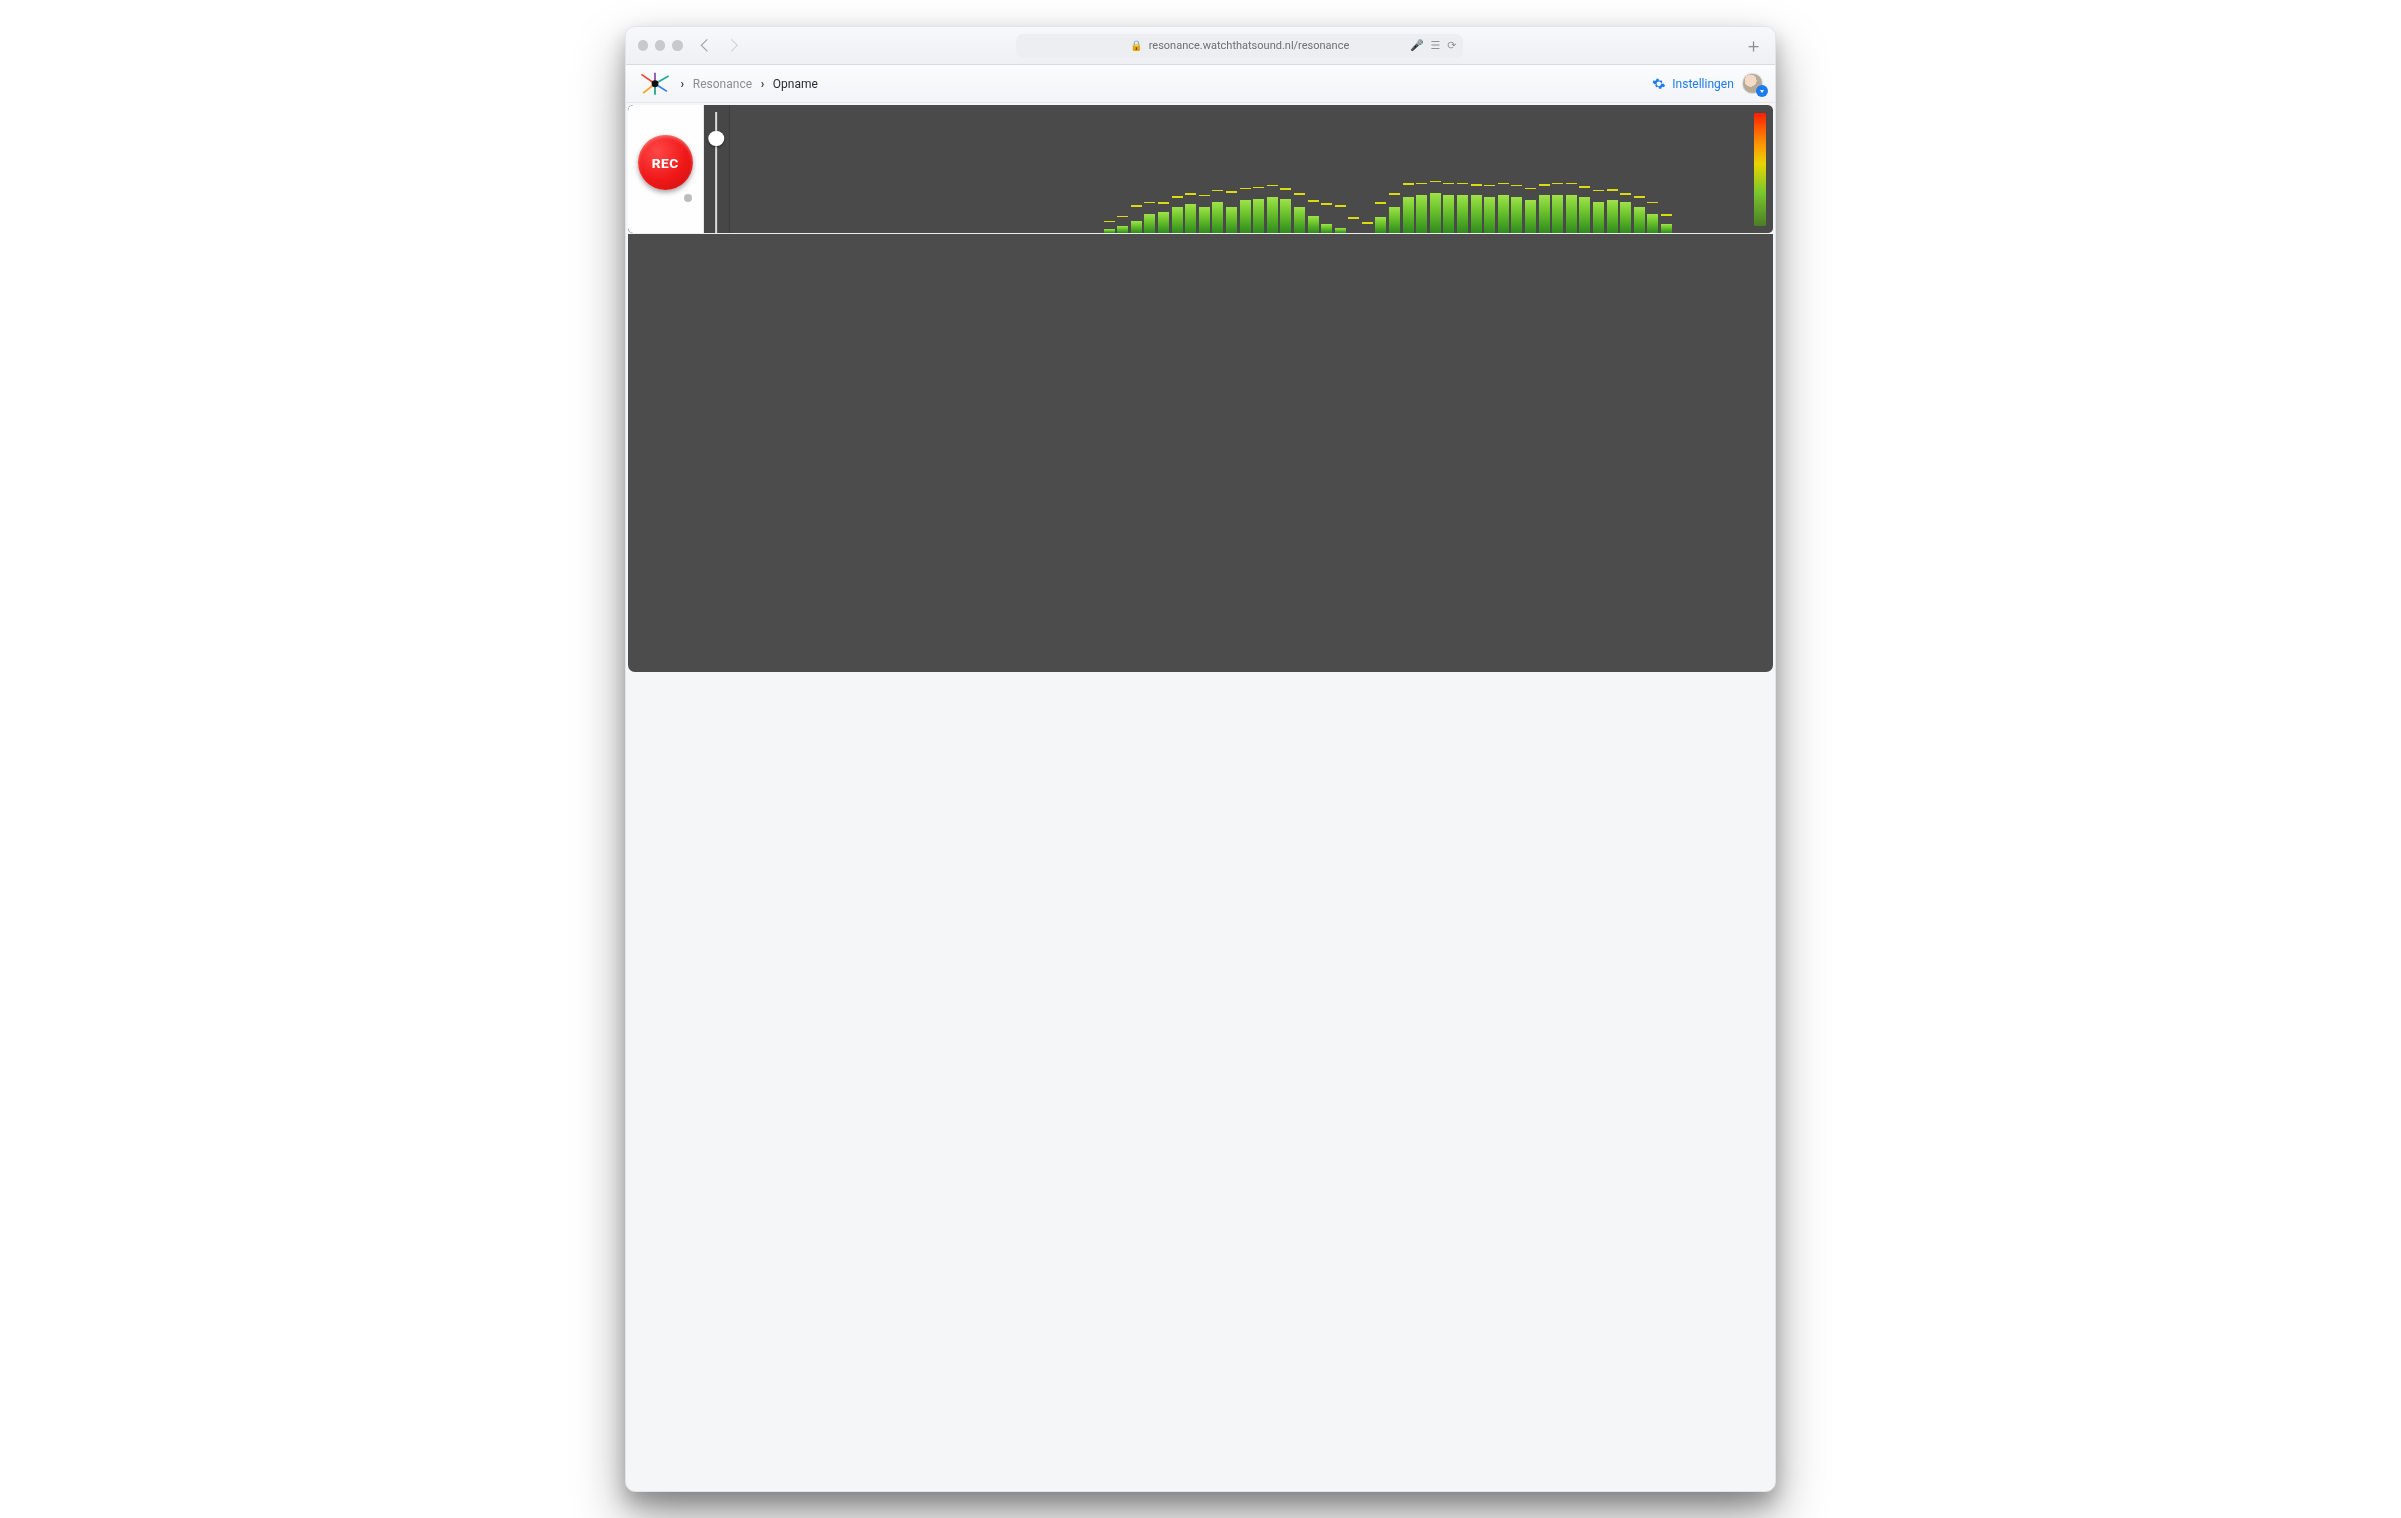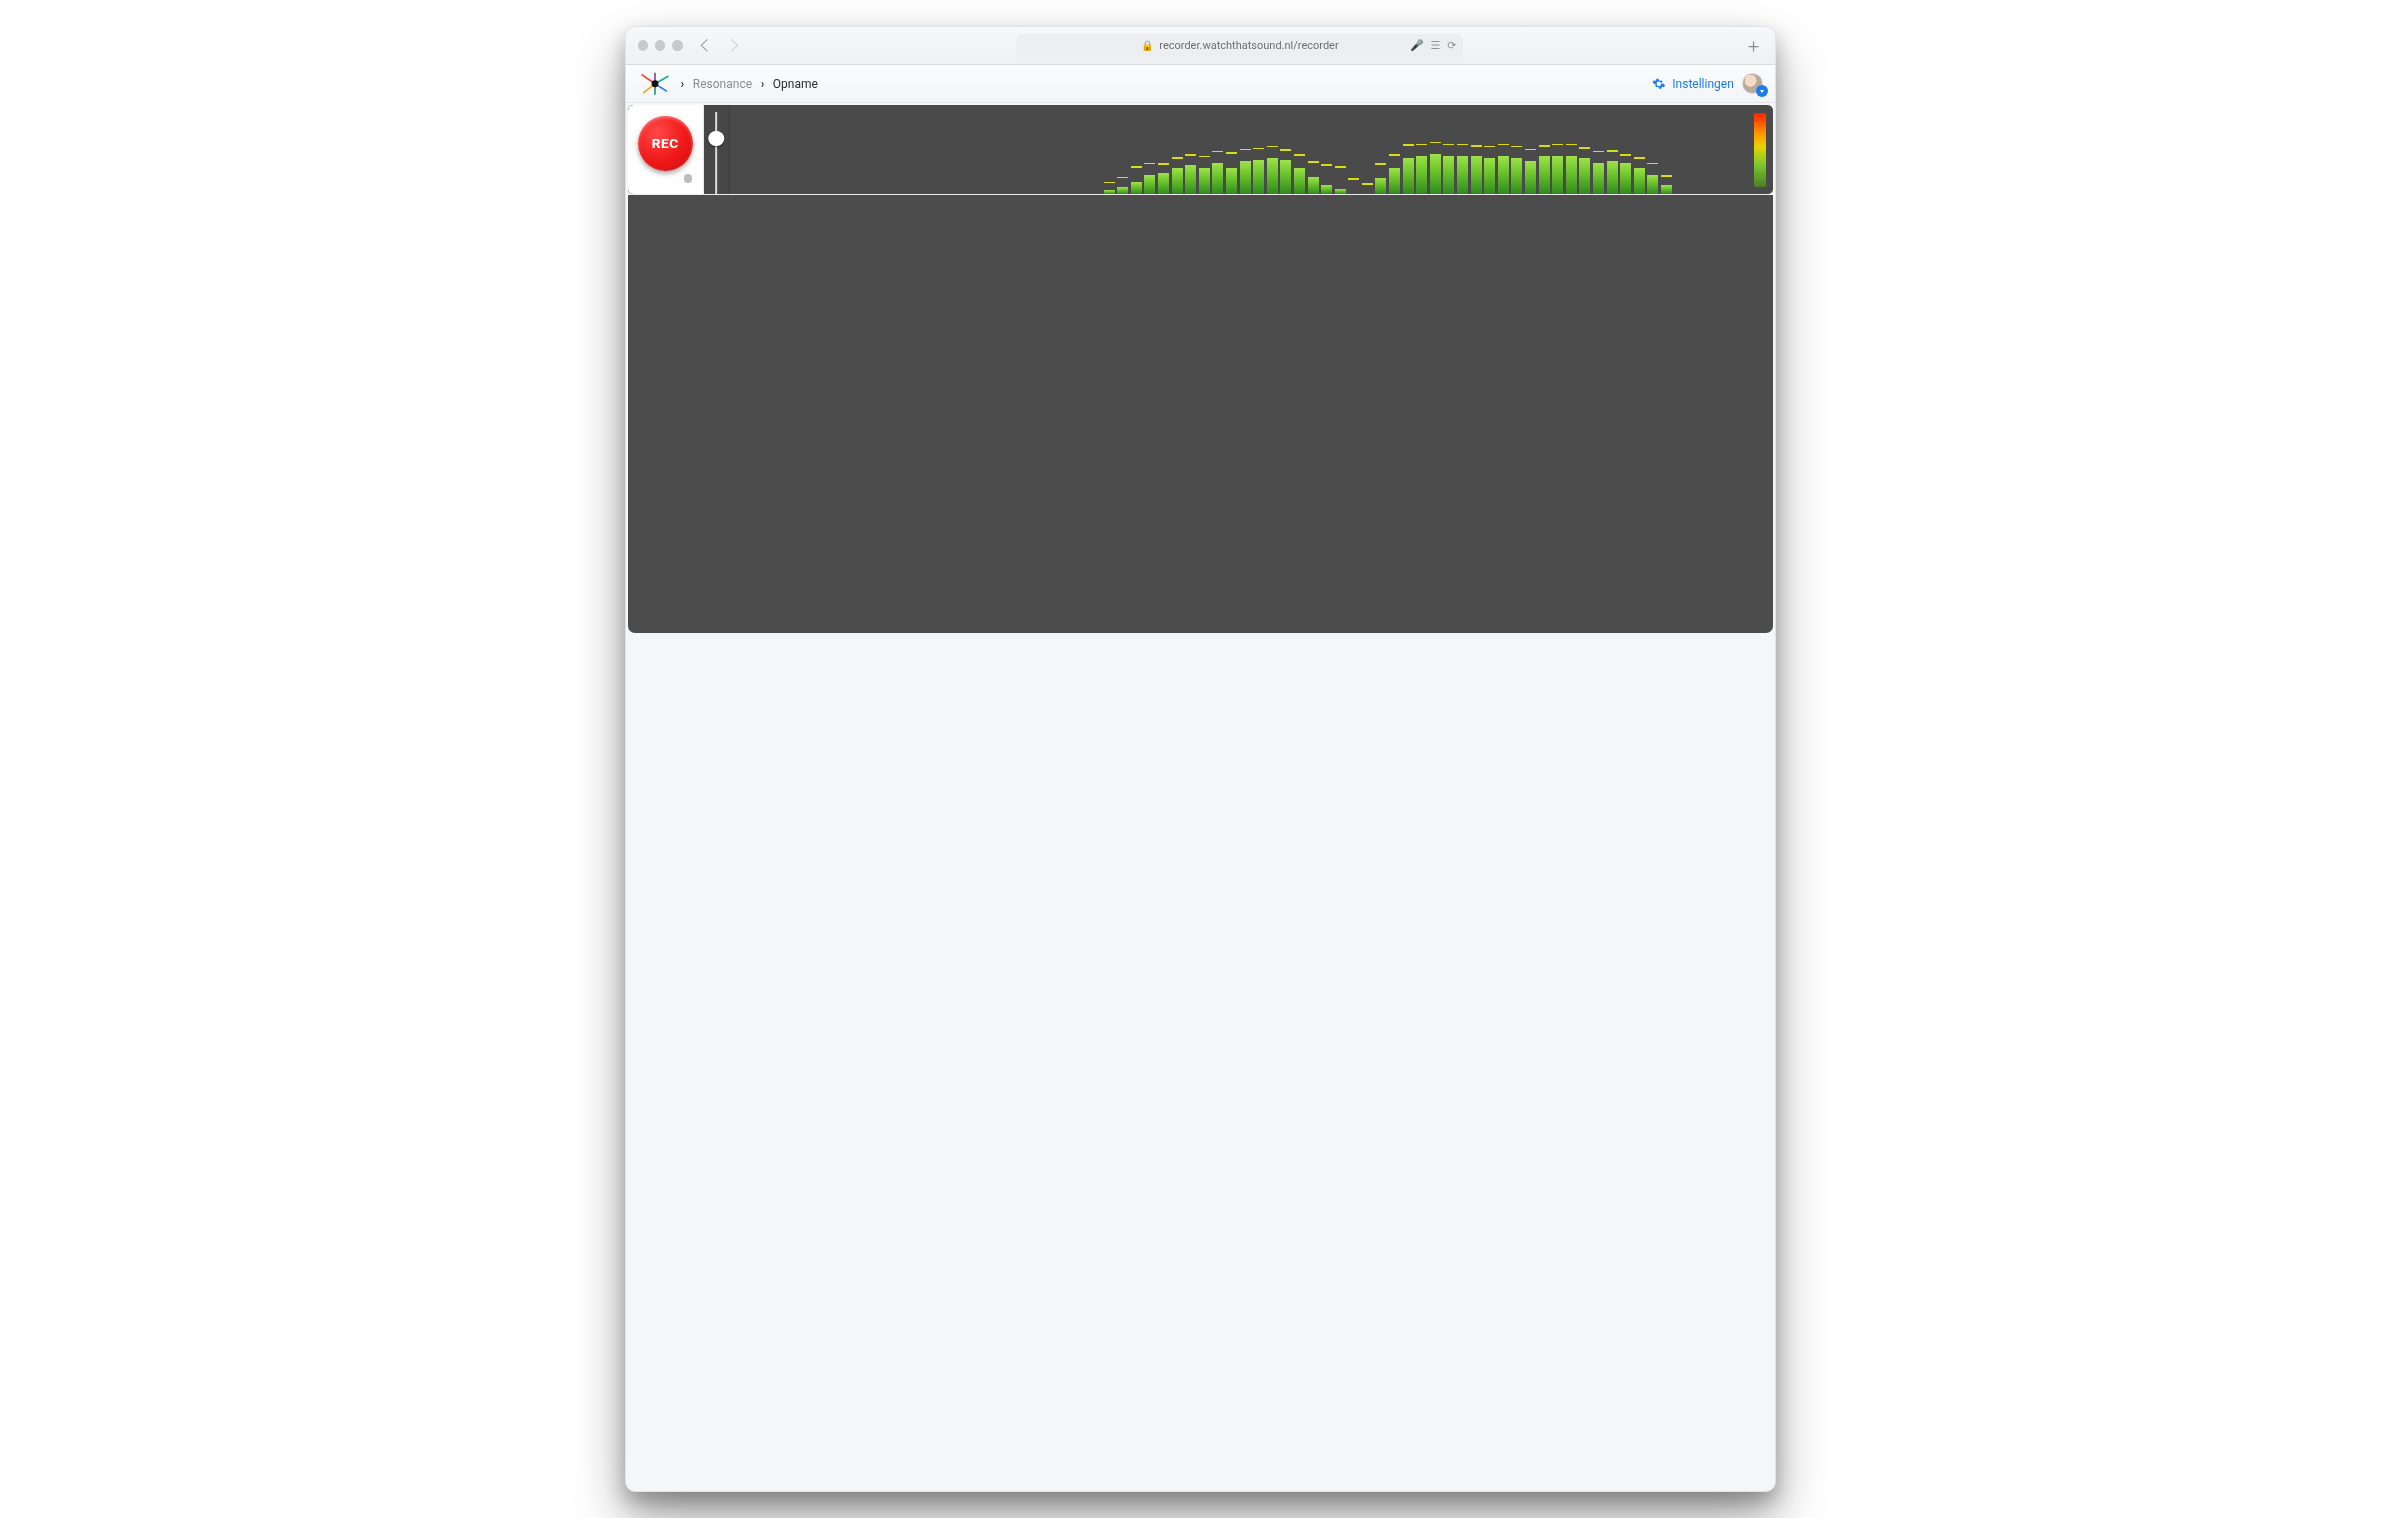--- a/index.html
+++ b/index.html
@@ -75,21 +75,21 @@
   .avatar{width:20.6px;height:20.6px;border-radius:50%;background:radial-gradient(circle at 40% 35%, #f4d9c5 35%, #b6aa9b 36%);border:0.9px solid #d9dbde}
   .avatar-wrap{position:relative;display:inline-flex}
   .avatar-badge{position:absolute;right:-5.2px;bottom:-3.4px;width:12px;height:12px;border-radius:50%;background:var(--blue);display:flex;align-items:center;justify-content:center}
   .avatar-badge:after{content:"";width:0;height:0;border-left:2.6px solid transparent;border-right:2.6px solid transparent;border-top:3.4px solid #fff}
 
   
   .recorder{
     background:var(--panel);
     border-bottom:1.7px solid #ededed;
     display:flex;align-items:stretch;
-    height:90px;
+    height:129px;
     border-radius:5.2px;
     margin:1.7px 1.7px 0 1.7px;
     overflow:hidden;
   }
   .recbox{
     width:76px;background:#fefefe;border-radius:5.2px 0 0 5.2px;
     display:flex;flex-direction:column;align-items:center;justify-content:center;gap:3.4px;
     padding:6.9px 5.2px;border-right:0.9px solid #e7e8eb;box-shadow:3.4px 0 5.2px rgba(0,0,0,.15)
   }
   .recbtn{
@@ -138,21 +138,21 @@
       <span class="dot"></span>
       <span class="dot"></span>
     </div>
     <div class="navbtns">
       <span class="chev left"></span>
       <span class="chev right"></span>
     </div>
     <div class="urlwrap">
       <div class="urlbar">
         <span class="lock">🔒</span>
-        <span>recorder.watchthatsound.nl/recorder</span>
+        <span>resonance.watchthatsound.nl/resonance</span>
         <span class="icons-right">
           <span class="mic">🎤</span>
           <span>☰</span>
           <span>⟳</span>
         </span>
       </div>
     </div>
     <span class="plusbtn">＋</span>
   </div>
 

